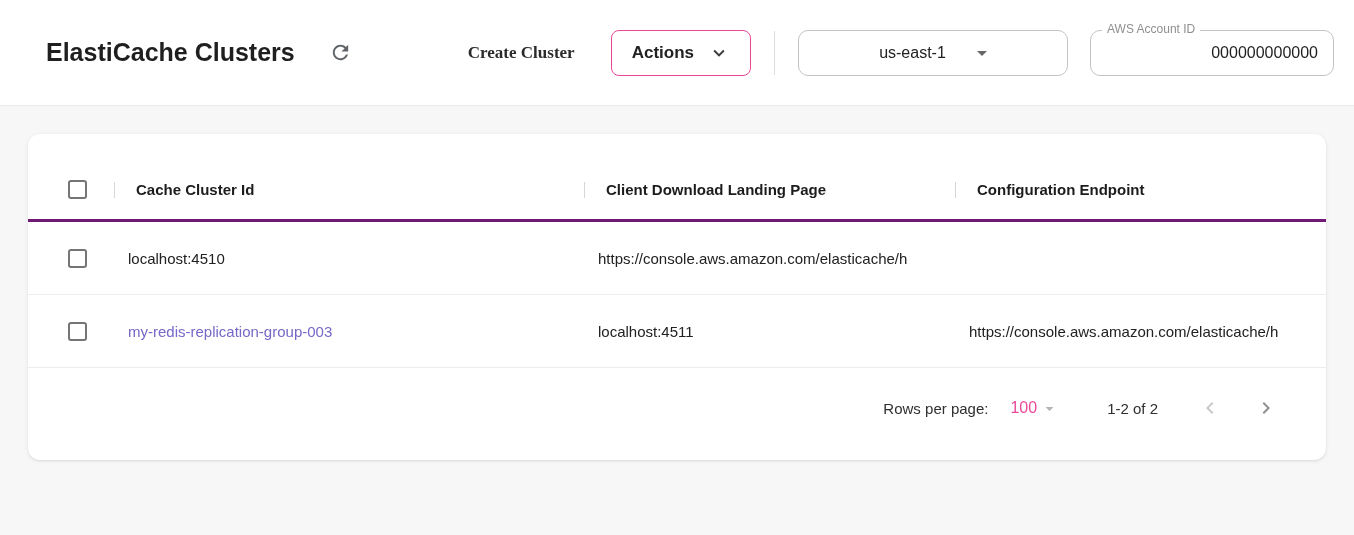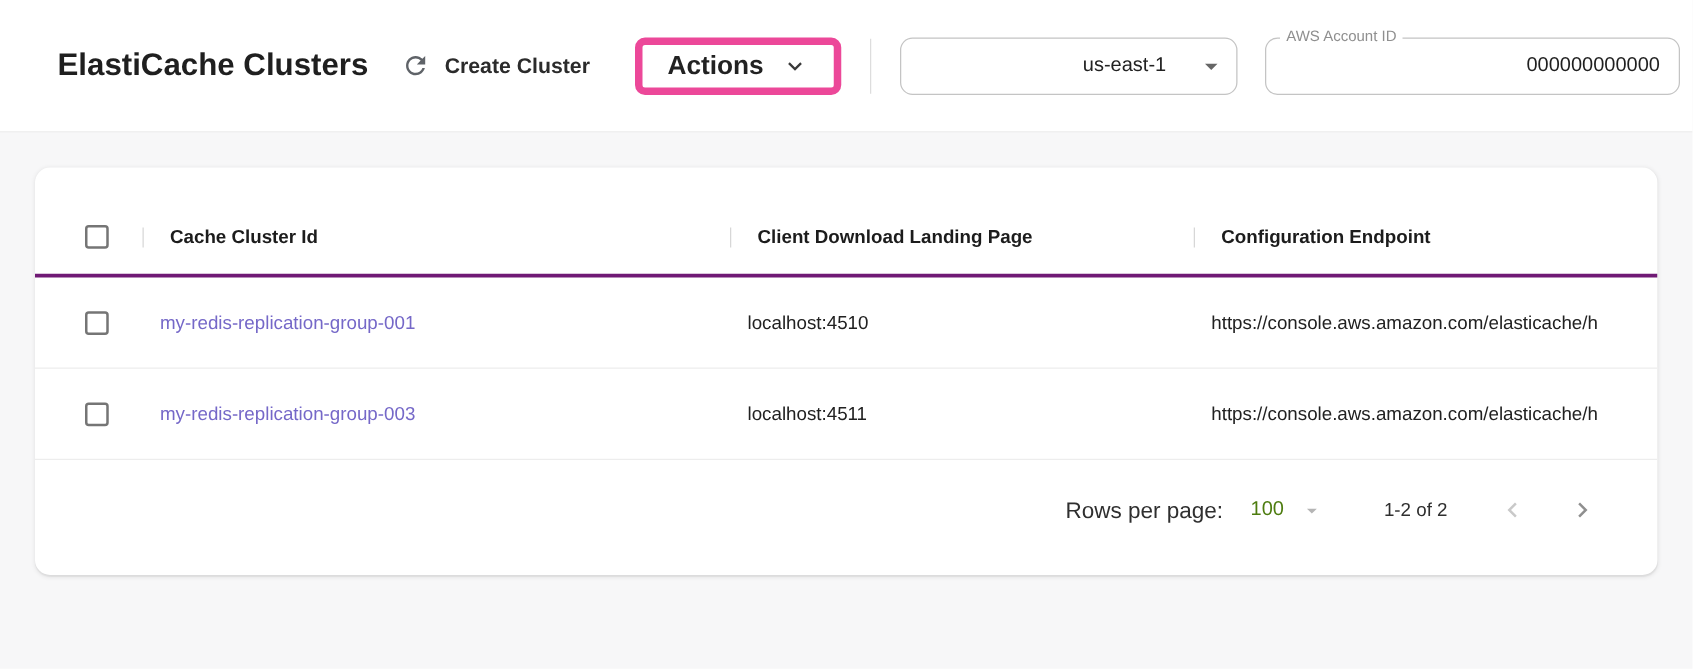--- a/index.html
+++ b/index.html
@@ -24,45 +24,45 @@
   }
   .icon-btn {
     margin-left: 10px; width: 40px; height: 40px;
     border: none; background: none; border-radius: 50%;
     display: flex; align-items: center; justify-content: center;
     cursor: pointer; padding: 0;
   }
   .text-btn {
     margin-left: auto;
     border: none; background: none; cursor: pointer;
-    font-family: Liberation Sans, sans-serif;
+    font-family: Liberation Serif, serif;
     font-size: 17px; font-weight: 700; color: #2b2b2b;
     padding: 8px 12px; white-space: nowrap;
   }
   .outlined-btn {
     margin-left: 24px;
     display: flex; align-items: center; gap: 14px;
     height: 46px; padding: 0 20px;
-    border: 6px solid #ec4899; border-radius: 8px;
+    border: 1px solid #ec4899; border-radius: 8px;
     background: #fff; cursor: pointer;
     font-family: "Liberation Sans", sans-serif;
-    font-size: 21px; font-weight: 700; color: #222;
+    font-size: 17px; font-weight: 700; color: #222;
     white-space: nowrap;
   }
   .vdiv { width: 1px; height: 44px; background: #dddddd; margin: 0 23px; flex: none; }
   .select {
     width: 270px; height: 46px; flex: none;
     border: 1px solid #c4c4c4; border-radius: 10px;
     background: #fff; cursor: pointer;
-    display: flex; align-items: center; justify-content: flex-end;
+    display: flex; align-items: center; justify-content: center;
     padding: 0 8px 0 15px; font-size: 16px; color: #222; gap: 24px;
   }
   .account-field {
     position: relative; margin-left: 22px; flex: none;
-    width: 332px; height: 46px;
+    width: 244px; height: 46px;
     border: 1px solid #c4c4c4; border-radius: 10px; background: #fff;
   }
   .account-field label {
     position: absolute; top: -9px; left: 11px;
     background: #fff; padding: 0 5px;
     font-size: 12px; color: #8f8f8f; white-space: nowrap;
   }
   .account-field input {
     width: 100%; height: 100%; border: none; outline: none;
     background: transparent; border-radius: 10px;
@@ -104,24 +104,24 @@
   }
   .link { color: #7568c8; text-decoration: none; cursor: pointer; }
   .cell-url { overflow: hidden; }
 
   
   .table-footer {
     height: 80px; display: flex; align-items: center;
     justify-content: flex-end; padding-right: 40px;
     color: #2f2f2f;
   }
-  .rpp-label { font-size: 18px; }
+  .rpp-label { font-size: 15px; }
   .rpp-select {
-    margin-left: 22px; display: flex; align-items: center; gap: 13px;
-    cursor: pointer; font-size: 16px; color: #4d7c0f;
+    margin-left: 22px; display: flex; align-items: center; gap: 3px;
+    cursor: pointer; font-size: 16px; color: #ec4899;
   }
   .range { margin-left: 48px; font-size: 15px; }
   .pg-btn {
     border: none; background: none; border-radius: 50%;
     width: 40px; height: 40px; padding: 0;
     display: flex; align-items: center; justify-content: center;
     cursor: pointer;
   }
   .pg-btn.prev { margin-left: 32px; }
   .pg-btn.next { margin-left: 16px; }
@@ -185,23 +185,20 @@
       </div>
       <div class="head-cell">
         <span class="sep"></span>
         <span>Configuration Endpoint</span>
       </div>
     </div>
 
     <div class="grid-row body-row">
       <div class="cell-check">
         <span class="checkbox"></span>
-      </div>
-      <div class="cell">
-        <a class="link">my-redis-replication-group-001</a>
       </div>
       <div class="cell">localhost:4510</div>
       <div class="cell cell-url">https://console.aws.amazon.com/elasticache/h</div>
     </div>
 
     <div class="grid-row body-row">
       <div class="cell-check">
         <span class="checkbox"></span>
       </div>
       <div class="cell">

